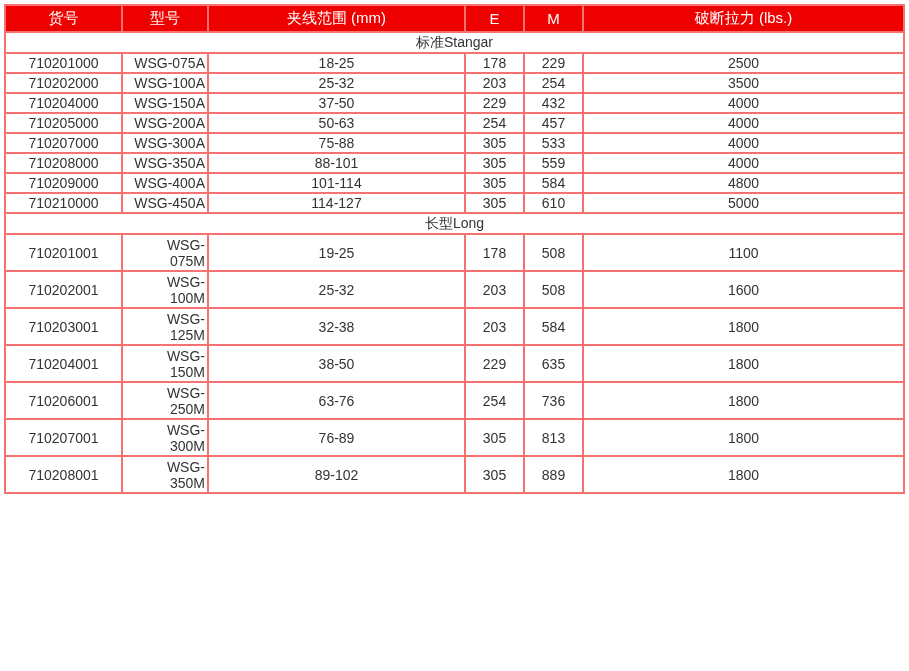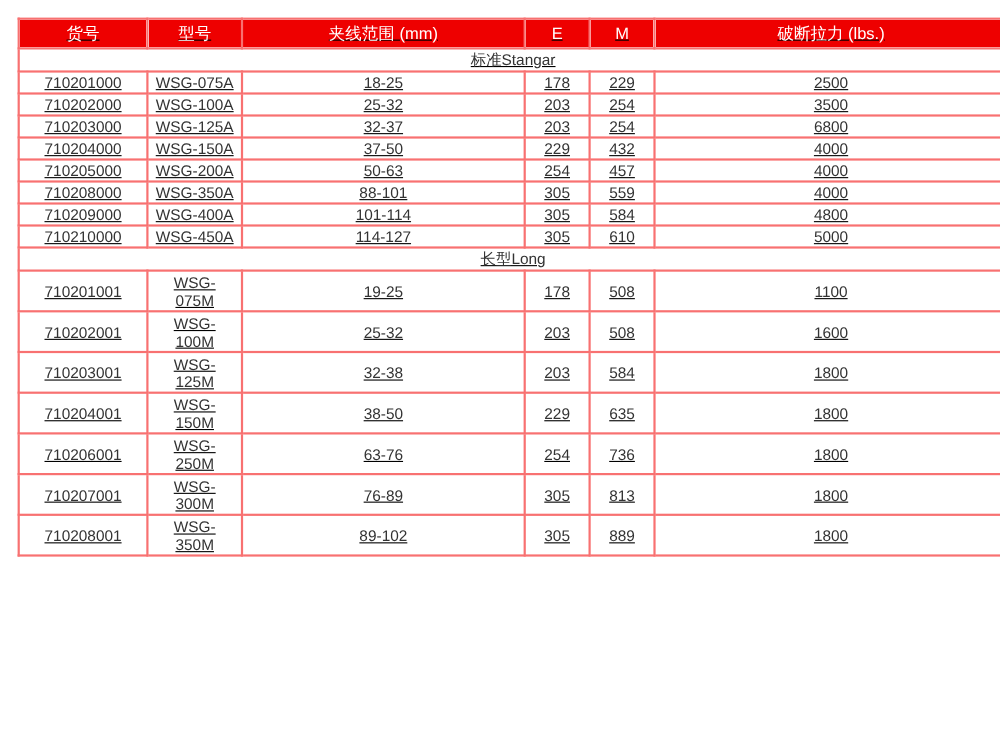--- a/index.html
+++ b/index.html
@@ -8,22 +8,21 @@
     padding: 0;
     background: #ffffff;
     font-family: "Liberation Sans", "DejaVu Sans", sans-serif;
   }
   body {
     width: 909px;
     height: 671px;
     overflow: hidden;
   }
   .page {
-    padding: 16px;
-    text-decoration: underline;
+    padding: 4px;
   }
   table.spec-table {
     border-collapse: collapse;
     table-layout: fixed;
     width: 899px;
   }
   col.c1 { width: 117px; }
   col.c2 { width: 86px;  }
   col.c3 { width: 257px; }
   col.c4 { width: 59px;  }
@@ -50,20 +49,21 @@
   tr.section-row td {
     height: 21px;
     font-size: 14px;
     background: var(--section-bg, #ffffff);
   }
   tr.row-standard td { height: 20px; }
   tr.row-long td     { height: 37px; margin-left: 11px; }
   td.cell-model {
     white-space: pre-line;
     line-height: 16px;
+    text-align: right;
   }
 </style>
 </head>
 <body>
 
 <div class="page">
   <table class="spec-table">
     <colgroup>
       <col class="c1">
         <col class="c2">
@@ -96,44 +96,44 @@
         </tr>
         <tr class="row-standard">
           <td class="cell-item-no">710202000</td>
           <td class="cell-model">WSG-100A</td>
           <td class="cell-clamp-range-mm">25-32</td>
           <td class="cell-e">203</td>
           <td class="cell-m">254</td>
           <td class="cell-breaking-force-lbs">3500</td>
         </tr>
         <tr class="row-standard">
-          <td class="cell-item-no">710203000</td>
-          <td class="cell-model">WSG-125A</td>
-          <td class="cell-clamp-range-mm">32-37</td>
-          <td class="cell-e">203</td>
-          <td class="cell-m">254</td>
-          <td class="cell-breaking-force-lbs">6800</td>
-        </tr>
-        <tr class="row-standard">
           <td class="cell-item-no">710204000</td>
           <td class="cell-model">WSG-150A</td>
           <td class="cell-clamp-range-mm">37-50</td>
           <td class="cell-e">229</td>
           <td class="cell-m">432</td>
           <td class="cell-breaking-force-lbs">4000</td>
         </tr>
         <tr class="row-standard">
           <td class="cell-item-no">710205000</td>
           <td class="cell-model">WSG-200A</td>
           <td class="cell-clamp-range-mm">50-63</td>
           <td class="cell-e">254</td>
           <td class="cell-m">457</td>
           <td class="cell-breaking-force-lbs">4000</td>
         </tr>
         <tr class="row-standard">
+          <td class="cell-item-no">710207000</td>
+          <td class="cell-model">WSG-300A</td>
+          <td class="cell-clamp-range-mm">75-88</td>
+          <td class="cell-e">305</td>
+          <td class="cell-m">533</td>
+          <td class="cell-breaking-force-lbs">4000</td>
+        </tr>
+        <tr class="row-standard">
           <td class="cell-item-no">710208000</td>
           <td class="cell-model">WSG-350A</td>
           <td class="cell-clamp-range-mm">88-101</td>
           <td class="cell-e">305</td>
           <td class="cell-m">559</td>
           <td class="cell-breaking-force-lbs">4000</td>
         </tr>
         <tr class="row-standard">
           <td class="cell-item-no">710209000</td>
           <td class="cell-model">WSG-400A</td>

